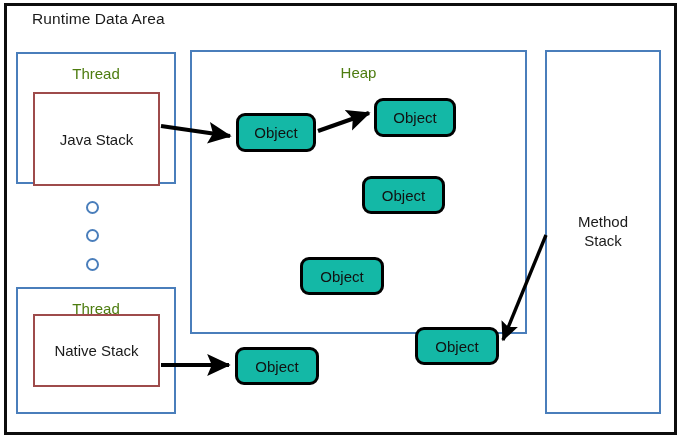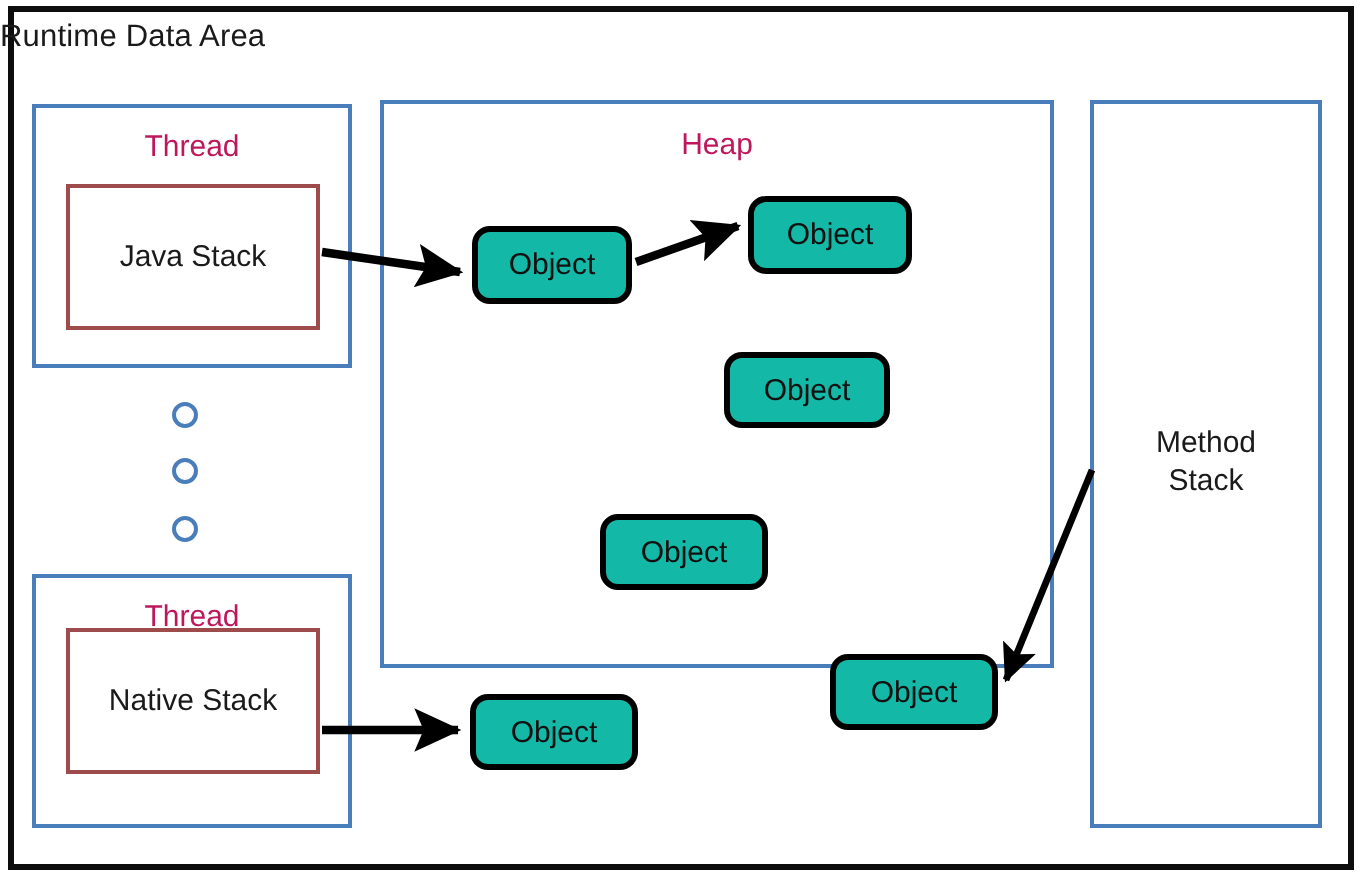--- a/index.html
+++ b/index.html
@@ -49,21 +49,21 @@
     display: flex;
     align-items: center;
     justify-content: center;
     text-align: center;
   }
   .box-caption {
     position: absolute;
     width: 100%;
     text-align: center;
     font-size: 15px;
-    color: #be185d;
+    color: #4d7c0f;
     white-space: nowrap;
   }
   .stack-text {
     font-size: 15px;
     color: #1a1a1a;
     line-height: 19px;
     text-align: center;
   }
   
   .object-node {
@@ -105,26 +105,26 @@
     pointer-events: none;
   }
 </style>
 </head>
 <body>
 
 <div id="canvas">
 
   <div id="outer-frame"></div>
 
-  <div class="title-label" style="left:0; top:10px;">Runtime Data Area</div>
+  <div class="title-label" style="left:32px; top:10px;">Runtime Data Area</div>
 
   <div class="blue-box" style="left:16px; top:52px; width:160px; height:132px;">
     <div class="box-caption" style="left:0; top:11px;">Thread</div>
   </div>
-  <div class="maroon-box" style="left:33px; top:92px; width:127px; height:73px;">
+  <div class="maroon-box" style="left:33px; top:92px; width:127px; height:94px;">
     <div class="stack-text">Java Stack</div>
   </div>
 
   <div class="dot-circle" style="left:86px; top:201px;"></div>
   <div class="dot-circle" style="left:86px; top:229px;"></div>
   <div class="dot-circle" style="left:86px; top:258px;"></div>
 
   <div class="blue-box" style="left:16px; top:287px; width:160px; height:127px;">
     <div class="box-caption" style="left:0; top:11px;">Thread</div>
   </div>

